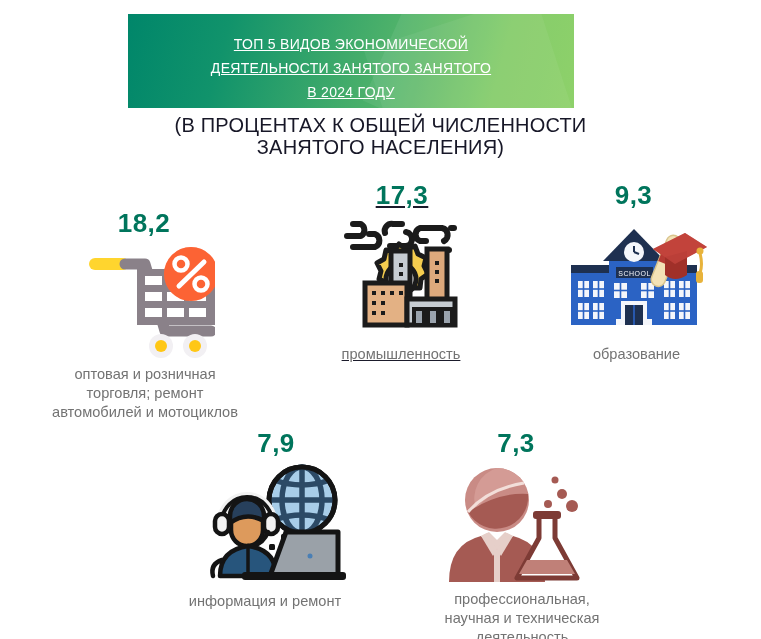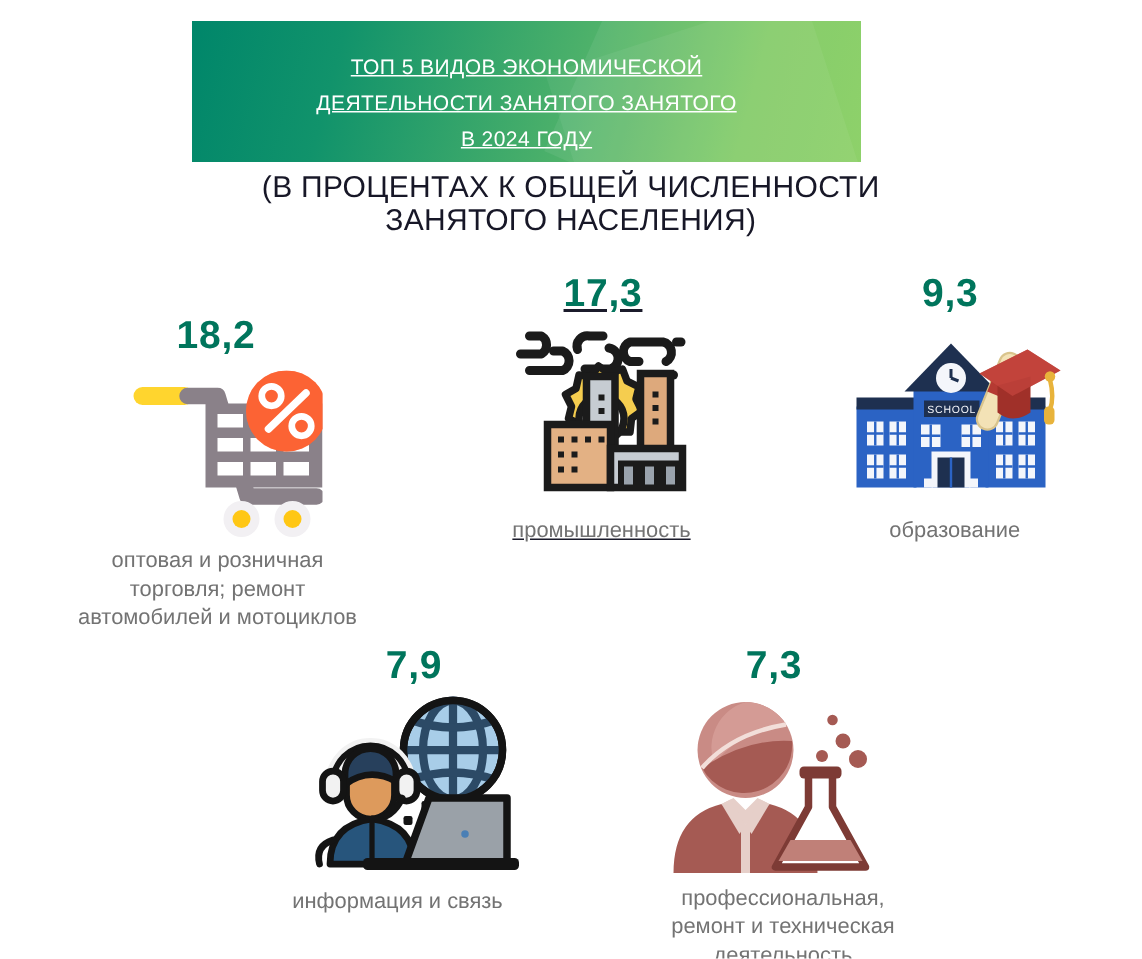--- a/index.html
+++ b/index.html
@@ -358,21 +358,21 @@
       <path d="M50 82 v30" stroke="#141414" stroke-width="3.5"></path>
 
       <path d="M24 96 q-12 4 -9 16" fill="none" stroke="#141414" stroke-width="4.5" stroke-linecap="round"></path>
 
       <path d="M72 112 L88 68 L140 68 L140 112 Z" fill="#9aa1a8" stroke="#141414" stroke-width="5" stroke-linejoin="round"></path>
       <circle cx="112" cy="92" r="2.5" fill="#4a7fb5"></circle>
       <rect x="44" y="108" width="104" height="8" rx="3" fill="#141414"></rect>
     </svg>
   </div>
   <div class="stat-label">
-    <div>информация и связь</div>
+    <div>информация и ремонт</div>
   </div>
 </div>
 
 <div class="cell" id="cell-science">
   <div class="stat-value">7,3</div>
   <div class="icon-wrap">
     <svg width="146" height="118" viewBox="0 0 146 118" aria-hidden="true">
 
       <circle cx="52" cy="36" r="32" fill="#c98b85"></circle>
       <path d="M52 4 a32 32 0 0 1 27 15 q-30 4 -48 26 a32 32 0 0 1 21 -41 z" fill="#d49b95"></path>
@@ -392,16 +392,16 @@
       <rect x="88" y="47" width="28" height="8" rx="3" fill="#7d3b35"></rect>
 
       <circle cx="117" cy="30" r="5" fill="#a55a53"></circle>
       <circle cx="103" cy="40" r="4" fill="#a55a53"></circle>
       <circle cx="127" cy="42" r="6" fill="#a55a53"></circle>
       <circle cx="110" cy="16" r="3.5" fill="#a55a53"></circle>
     </svg>
   </div>
   <div class="stat-label">
     <div>профессиональная,</div>
-    <div>ремонт и техническая</div>
+    <div>научная и техническая</div>
     <div>деятельность</div>
   </div>
 </div>
 
 </body></html>

